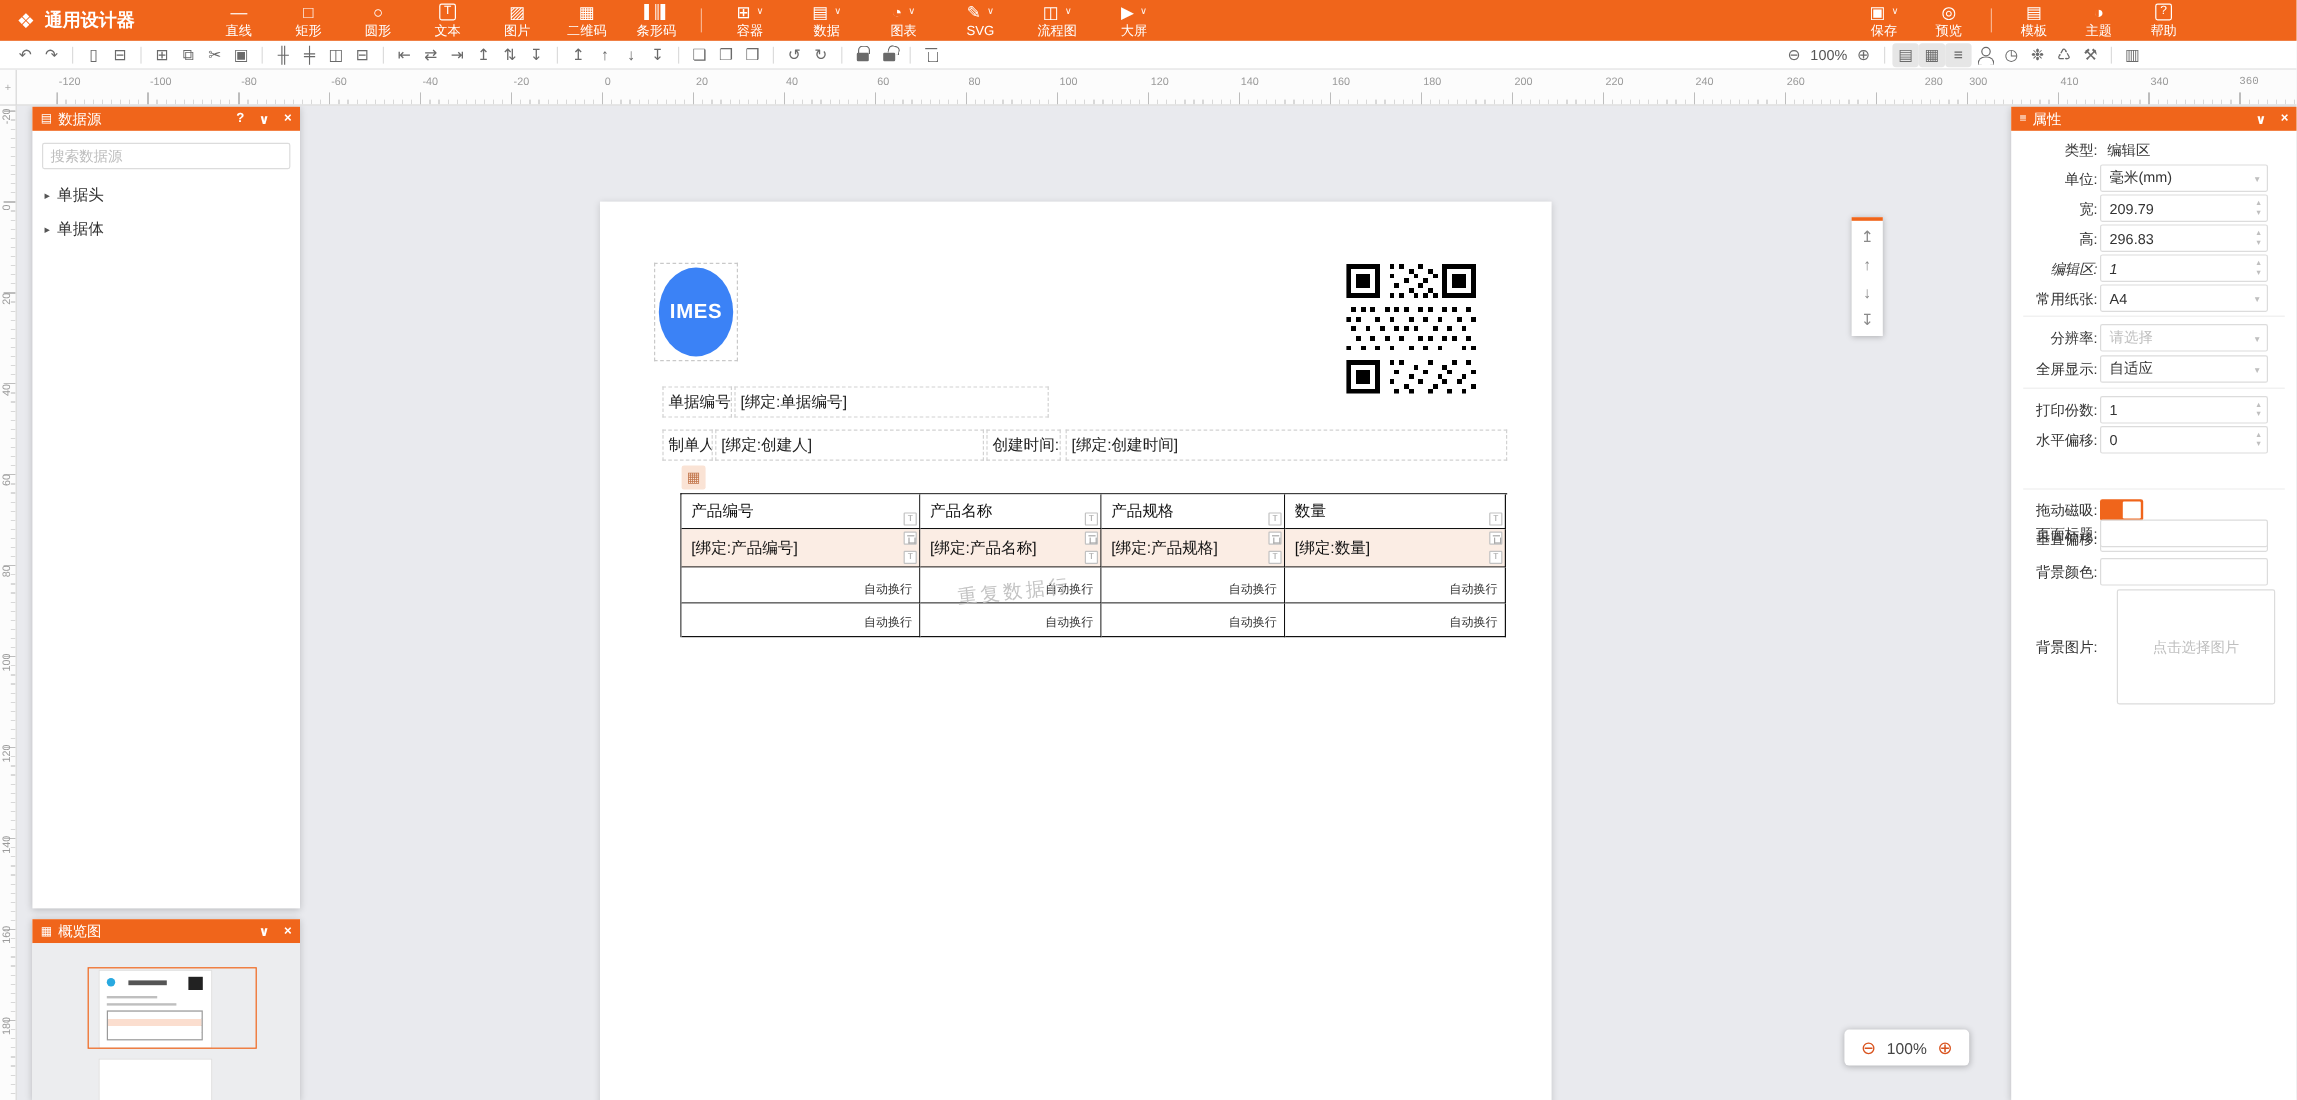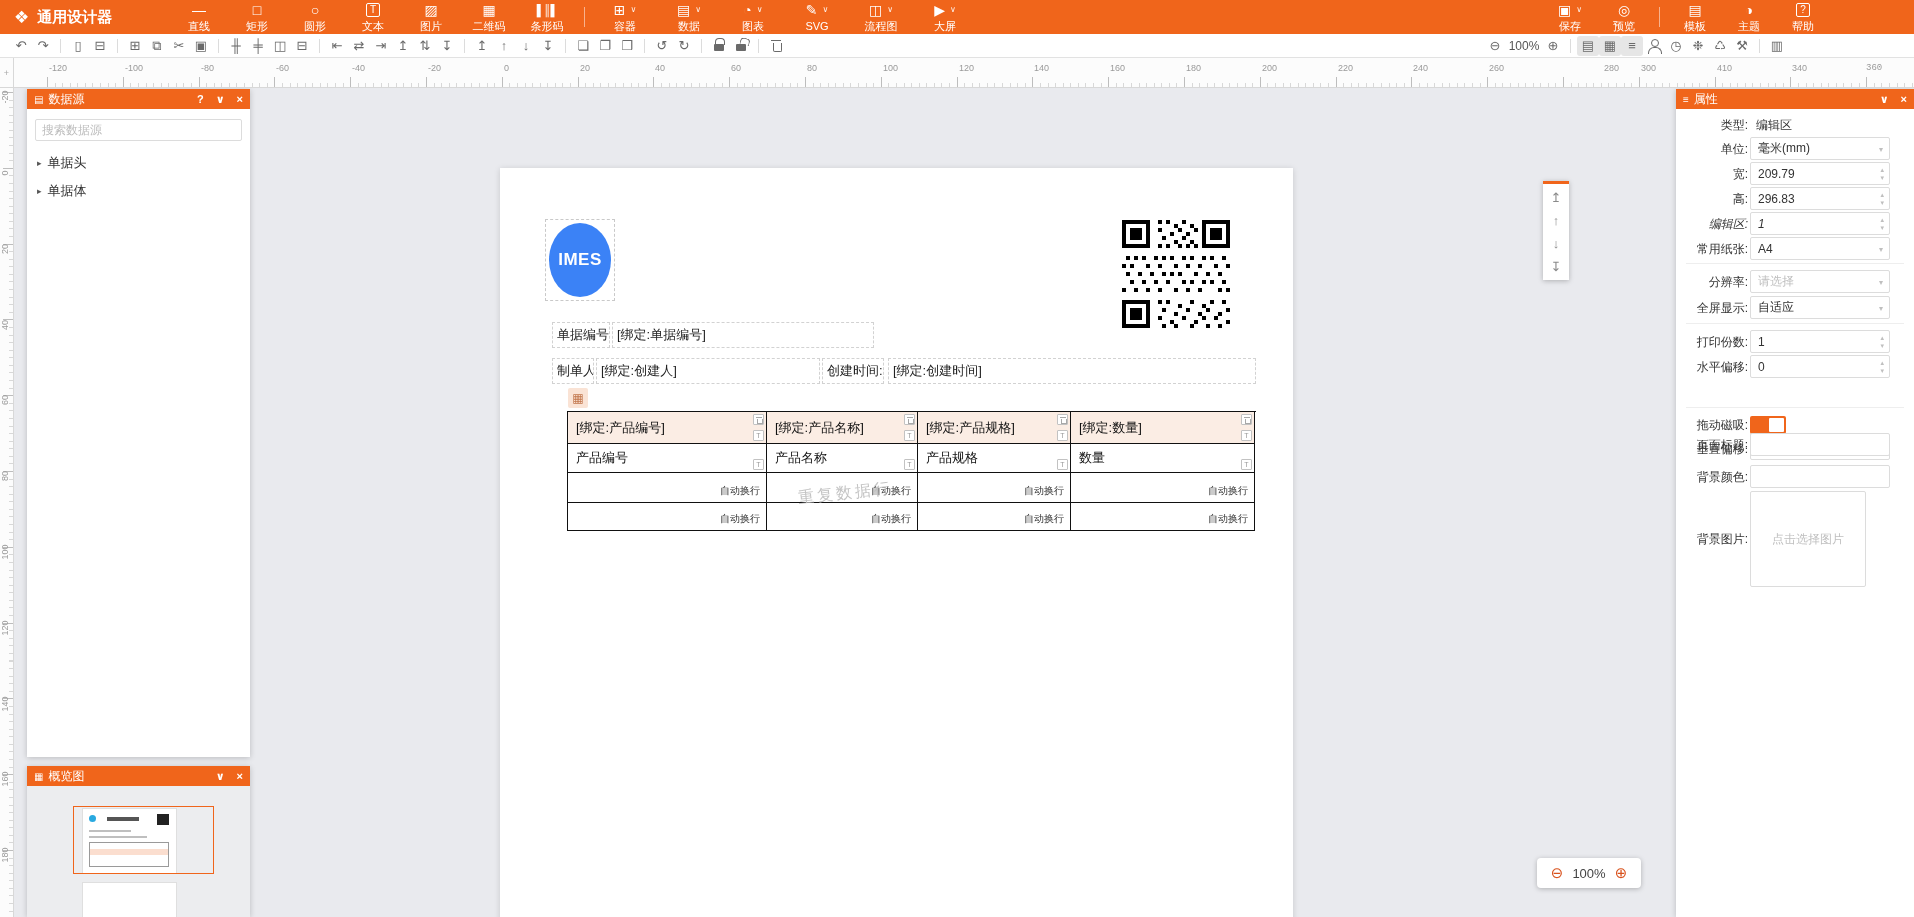--- a/index.html
+++ b/index.html
@@ -119,21 +119,21 @@
   .plabel { position:absolute; left:0; width:72px; text-align:right; font-size:12px; color:#333; line-height:24px; }
   .pstatic { position:absolute; left:80px; font-size:12px; color:#333; line-height:24px; }
   .pctrl { position:absolute; left:74px; width:140px; height:23px; border:1px solid #DCDCDC; border-radius:2px; background:#fff; font-size:12px; color:#333; display:flex; align-items:center; padding:0 20px 0 7px; cursor:pointer; }
   .pctrl.ph { color:#BFBFBF; }
   .pcaret { position:absolute; right:6px; top:7px; color:#BFBFBF; font-size:8px; }
   .pstep { position:absolute; right:5px; top:3px; display:flex; flex-direction:column; color:#BFBFBF; font-size:7px; line-height:8px; }
   .pinput { position:absolute; left:74px; width:140px; height:23px; border:1px solid #DCDCDC; border-radius:2px; font-size:12px; padding:0 6px; outline:none; font-family:inherit; }
   .pdiv { position:absolute; left:10px; right:10px; height:1px; background:#EEE; }
   .ptoggle { position:absolute; left:74px; top:3px; width:36px; height:18px; background:#F0651B; border-radius:2px; cursor:pointer; }
   .ptoggle::after { content:""; position:absolute; right:2px; top:2px; width:15px; height:14px; background:#fff; border-radius:1px; }
-  .pimg { position:absolute; left:74px; top:402px; width:116px; height:96px; border:1px solid #DCDCDC; border-radius:2px; color:#BFBFBF; font-size:12px; display:flex; align-items:center; justify-content:center; cursor:pointer; }
+  .pimg { position:absolute; left:88px; top:402px; width:132px; height:96px; border:1px solid #DCDCDC; border-radius:2px; color:#BFBFBF; font-size:12px; display:flex; align-items:center; justify-content:center; cursor:pointer; }
   .pr-type { top:24px; } .pr-unit { top:48px; } .pr-w { top:73px; } .pr-h { top:98px; }
   .pr-edit { top:123px;font-style:italic; } .pr-paper { top:148px; } .pr-res { top:181px; } .pr-fs { top:207px; }
   .pr-copies { top:241px; } .pr-hoff { top:266px; } .pr-voff { top:308px;margin-top:40px; }
   .pr-magnet { top:324px; } .pr-ptitle { top:344px; } .pr-bgc { top:376px; }
   .pd1 { top:174px; } .pd2 { top:234px; } .pd3 { top:318px; }
   .pr-bgi-label { top:438px; }
 </style>
 </head>
 <body>
 
@@ -738,20 +738,42 @@
     <div class="fld" style="left:52px; top:154px; width:58px; height:26px;" data-name="order-no-label">单据编号:</div>
     <div class="fld" style="left:112px; top:154px; width:262px; height:26px;" data-name="order-no-binding">[绑定:单据编号]</div>
     <div class="fld" style="left:52px; top:190px; width:42px; height:26px;" data-name="creator-label">制单人:</div>
     <div class="fld" style="left:96px; top:190px; width:224px; height:26px;" data-name="creator-binding">[绑定:创建人]</div>
     <div class="fld" style="left:322px; top:190px; width:62px; height:26px;" data-name="create-time-label">创建时间:</div>
     <div class="fld" style="left:388px; top:190px; width:368px; height:26px;" data-name="create-time-binding">[绑定:创建时间]</div>
 
     <div class="chip" data-name="table-settings-icon">▦</div>
 
     <div class="dtable" data-name="data-table">
+      <div class="drow row-h" data-name="table-header-row">
+
+          <div class="dcell" data-name="table-header-cell">
+            <span data-name="header-text">产品编号</span>
+            <span class="badge bt" data-name="text-style-badge">T</span>
+          </div>
+
+          <div class="dcell" data-name="table-header-cell">
+            <span data-name="header-text">产品名称</span>
+            <span class="badge bt" data-name="text-style-badge">T</span>
+          </div>
+
+          <div class="dcell" data-name="table-header-cell">
+            <span data-name="header-text">产品规格</span>
+            <span class="badge bt" data-name="text-style-badge">T</span>
+          </div>
+
+          <div class="dcell" data-name="table-header-cell">
+            <span data-name="header-text">数量</span>
+            <span class="badge bt" data-name="text-style-badge">T</span>
+          </div>
+        </div>
       <div class="drow row-b" data-name="table-binding-row">
 
           <div class="dcell" data-name="table-binding-cell">
             <span data-name="binding-text">[绑定:产品编号]</span>
             <span class="badge btrash" data-name="delete-badge-icon"></span>
             <span class="badge bt" data-name="text-style-badge">T</span>
           </div>
 
           <div class="dcell" data-name="table-binding-cell">
             <span data-name="binding-text">[绑定:产品名称]</span>
@@ -761,42 +783,20 @@
 
           <div class="dcell" data-name="table-binding-cell">
             <span data-name="binding-text">[绑定:产品规格]</span>
             <span class="badge btrash" data-name="delete-badge-icon"></span>
             <span class="badge bt" data-name="text-style-badge">T</span>
           </div>
 
           <div class="dcell" data-name="table-binding-cell">
             <span data-name="binding-text">[绑定:数量]</span>
             <span class="badge btrash" data-name="delete-badge-icon"></span>
-            <span class="badge bt" data-name="text-style-badge">T</span>
-          </div>
-        </div>
-      <div class="drow row-h" data-name="table-header-row">
-
-          <div class="dcell" data-name="table-header-cell">
-            <span data-name="header-text">产品编号</span>
-            <span class="badge bt" data-name="text-style-badge">T</span>
-          </div>
-
-          <div class="dcell" data-name="table-header-cell">
-            <span data-name="header-text">产品名称</span>
-            <span class="badge bt" data-name="text-style-badge">T</span>
-          </div>
-
-          <div class="dcell" data-name="table-header-cell">
-            <span data-name="header-text">产品规格</span>
-            <span class="badge bt" data-name="text-style-badge">T</span>
-          </div>
-
-          <div class="dcell" data-name="table-header-cell">
-            <span data-name="header-text">数量</span>
             <span class="badge bt" data-name="text-style-badge">T</span>
           </div>
         </div>
       <div class="drow row-w row-w1" data-name="table-empty-row">
 
           <div class="dcell" data-name="table-empty-cell">
             <span class="wrap-lbl" data-name="auto-wrap-label">自动换行</span>
           </div>
 
           <div class="dcell" data-name="table-empty-cell">

